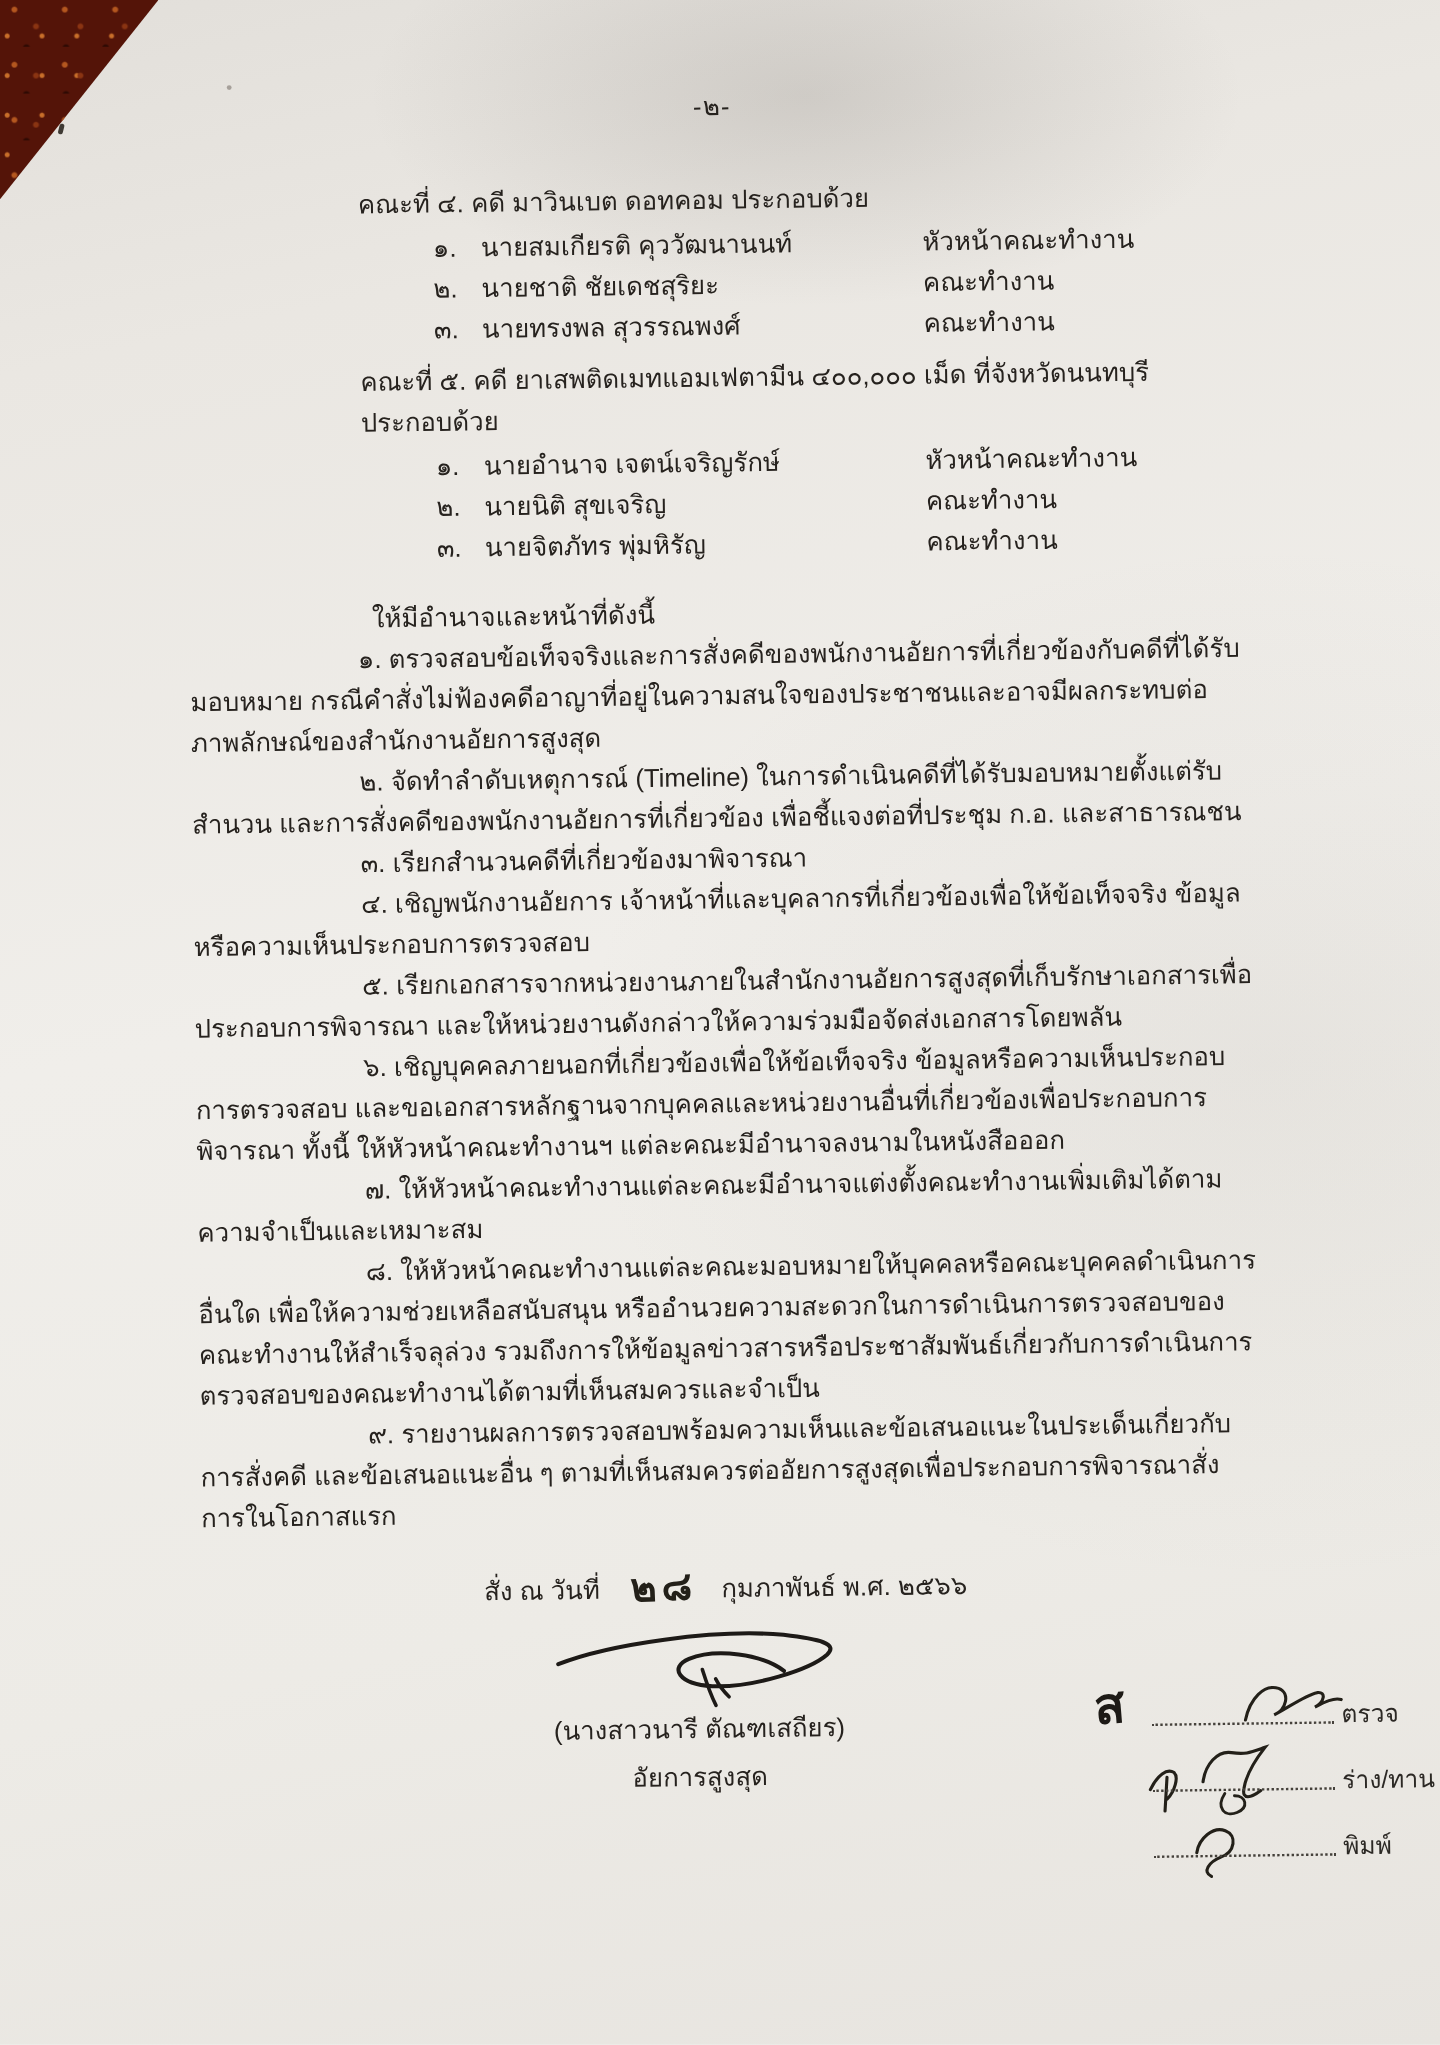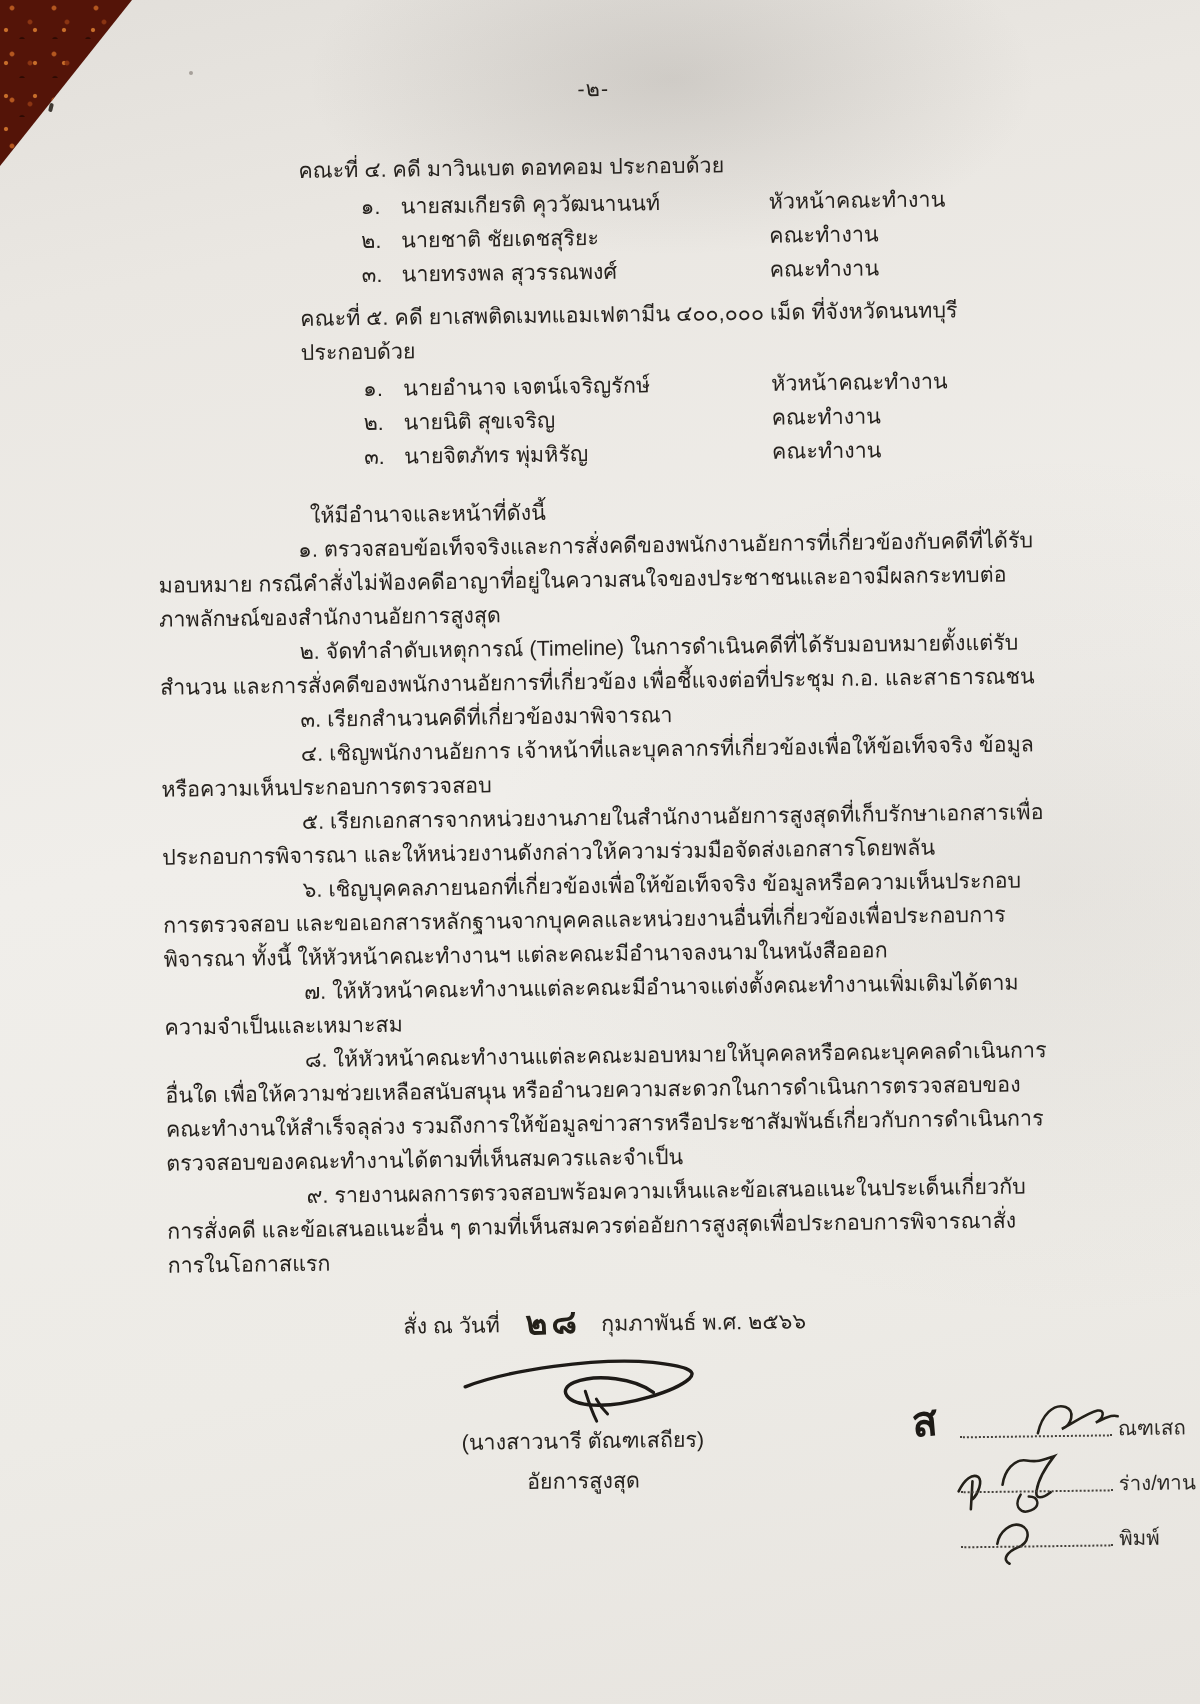--- a/index.html
+++ b/index.html
@@ -135,21 +135,21 @@
     </div>
   </div>
 
   <div class="verify">
     <div class="verify-row">
       <span class="hand-s">ส</span>
       <svg class="scribble sc1" width="90" height="46" viewBox="0 0 90 46">
         <path d="M6 34 C 10 16, 22 4, 34 8 C 44 12, 40 26, 30 30 C 42 24, 56 14, 66 12 C 74 11, 72 20, 64 24 C 72 20, 80 16, 86 18" fill="none" stroke="#232019" stroke-width="2.6" stroke-linecap="round"></path>
       </svg>
       <span class="dotline"></span>
-      <span class="vlabel">ณฑเสถ</span>
+      <span class="vlabel">ตรวจ</span>
     </div>
     <div class="verify-row">
       <svg class="scribble sc2" width="160" height="66" viewBox="0 0 160 66">
         <path d="M8 40 C 14 28, 22 22, 28 26 C 32 30, 28 42, 22 48 M 22 30 L 20 58" fill="none" stroke="#232019" stroke-width="2.6" stroke-linecap="round"></path>
         <path d="M52 34 C 54 20, 64 8, 76 10 C 88 12, 92 10, 104 6 C 96 16, 88 28, 86 40 C 84 50, 92 48, 100 42" fill="none" stroke="#232019" stroke-width="2.6" stroke-linecap="round"></path>
         <path d="M70 44 C 62 56, 70 64, 80 60 C 90 56, 88 46, 78 46" fill="none" stroke="#232019" stroke-width="2.4" stroke-linecap="round"></path>
       </svg>
       <span class="dotline"></span>
       <span class="vlabel">ร่าง/ทาน</span>
     </div>

